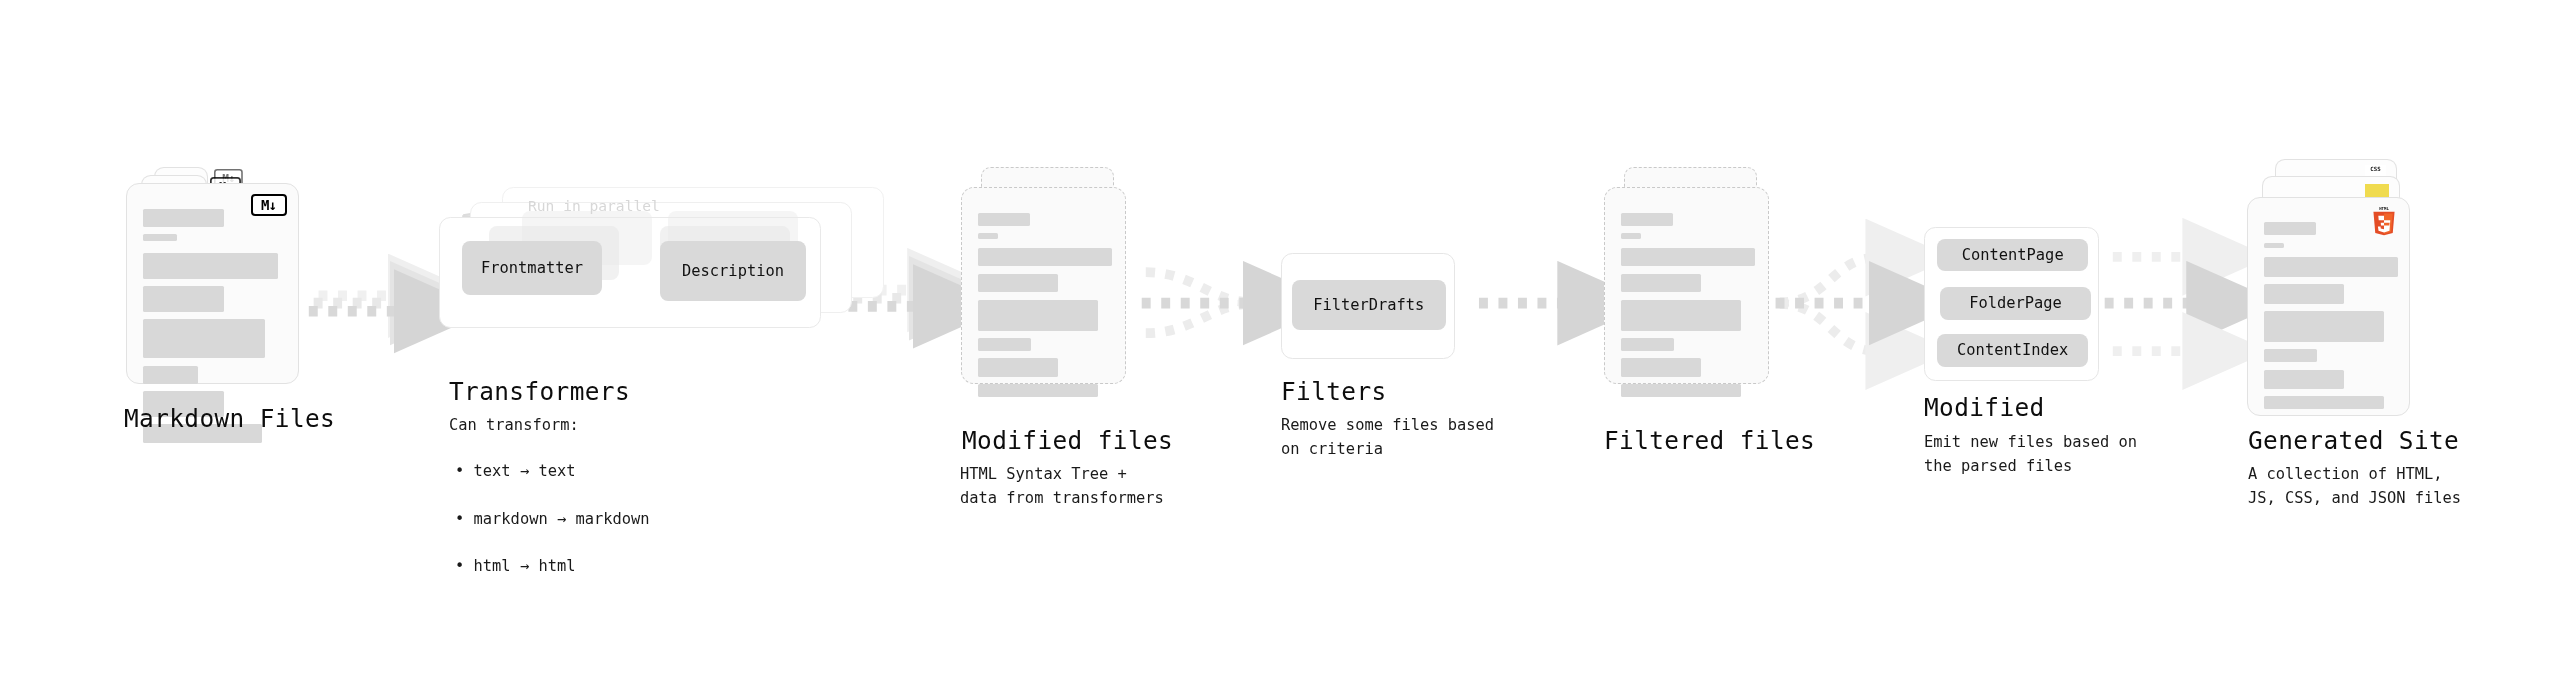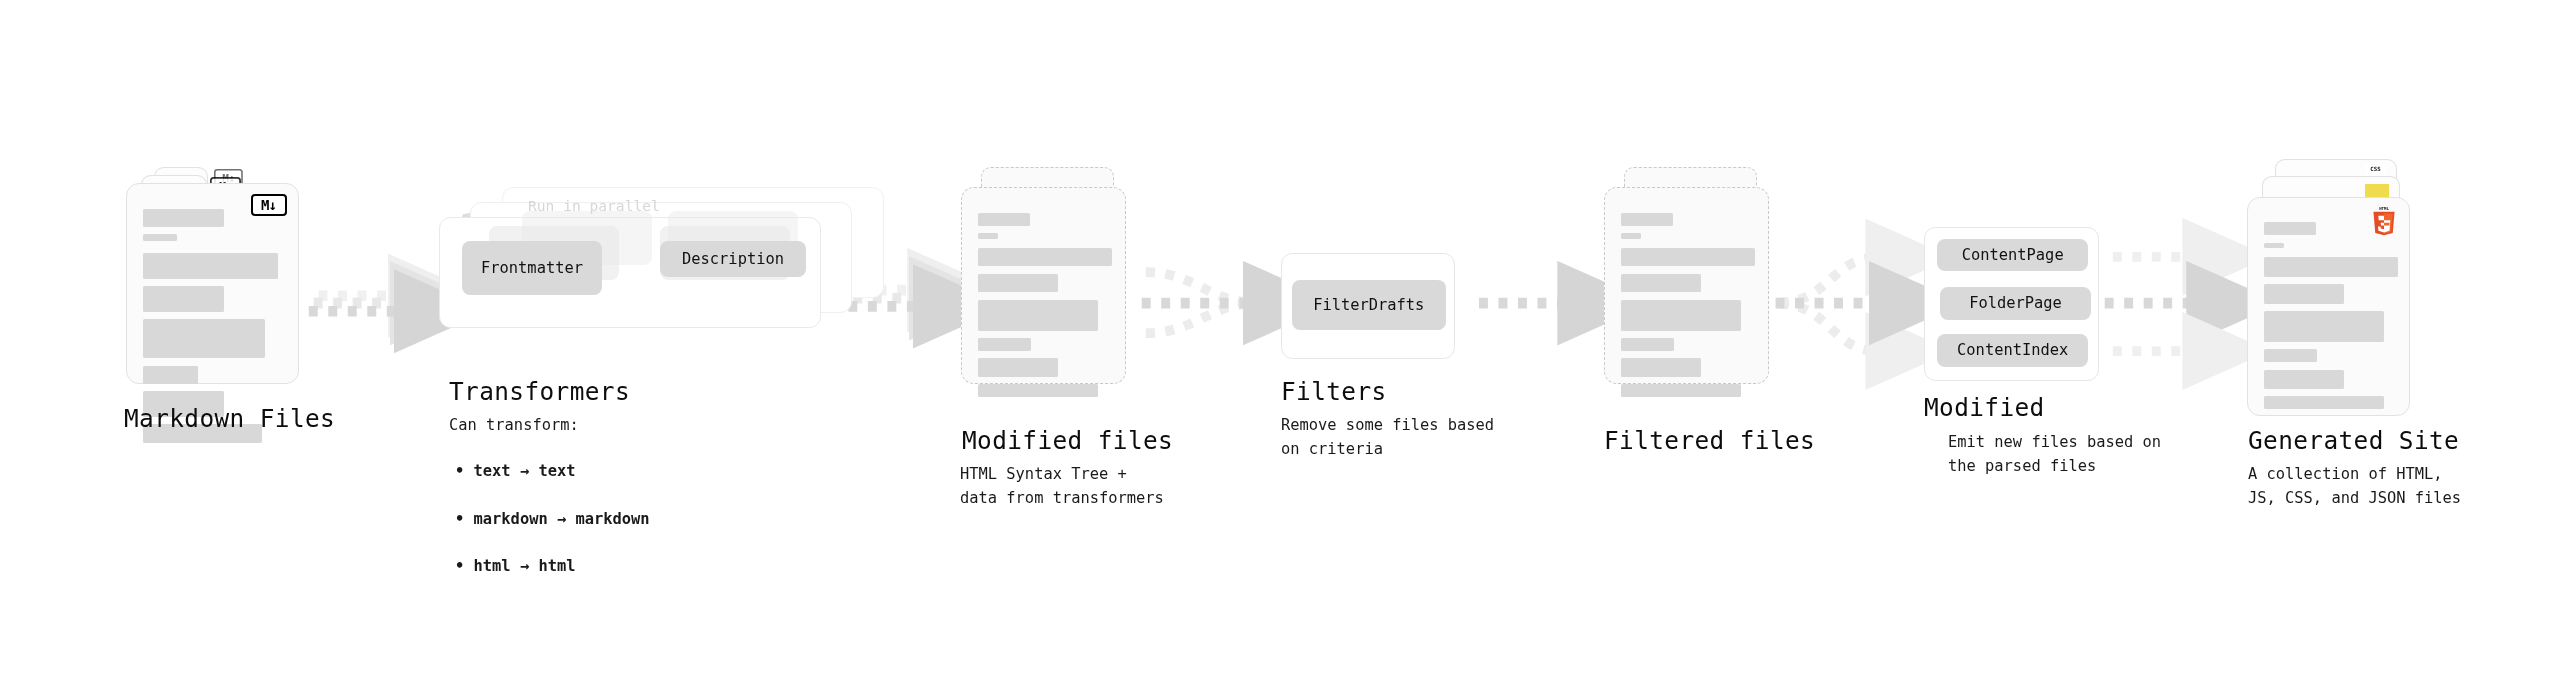--- a/index.html
+++ b/index.html
@@ -130,21 +130,21 @@
   .chip.ghost { background: #e8e8e8; }
 
   
   .callout-label {
     position: absolute;
     font-size: 14.6px;
     color: #d7d7d7;
     white-space: nowrap;
   }
   .tr-bullet-list { margin: 0; padding: 0; list-style: none; }
-  .tr-bullet-list li { white-space: nowrap; font-weight: bold; }
+  .tr-bullet-list li { white-space: nowrap; }
 </style>
 </head>
 <body>
 
 <div id="stage">
 
   <svg class="abs" width="2576" height="681" style="left:0;top:0;pointer-events:none;" viewBox="0 0 3170 838">
     <defs>
       <marker id="ah-strong" markerWidth="10" markerHeight="10" refX="1.2" refY="4" orient="auto" markerUnits="strokeWidth">
         <path d="M0,0 L9,4 L0,8 z" fill="#d5d5d5"></path>
@@ -233,21 +233,21 @@
     <div class="pbox" style="left:63px; top:-8.1px; width:382px; height:111px; border-color:#f1f1f1;"></div>
     <div class="pbox" style="left:31px; top:6.5px; width:382px; height:111px; border-color:#efefef;"></div>
     <div class="pbox" style="left:0px; top:22px; width:382px; height:111px; border-color:#e9e9e9;"></div>
 
     <div class="chip ghost" style="left:83px; top:16.3px; width:130px; height:54px; opacity:.45;"></div>
     <div class="chip ghost" style="left:229px; top:16.3px; width:130px; height:54px; opacity:.45;"></div>
     <div class="chip ghost" style="left:50px; top:31px; width:130px; height:54px; opacity:.6;"></div>
     <div class="chip ghost" style="left:221px; top:31px; width:130px; height:54px; opacity:.6;"></div>
 
     <div class="chip" style="left:23px; top:46px; width:140px; height:54px;">Frontmatter</div>
-    <div class="chip" style="left:221px; top:46px; width:146px; height:36px;">Description</div>
+    <div class="chip" style="left:221px; top:46px; width:146px; height:60px;">Description</div>
   </div>
 
   <div class="abs callout-label" style="left:528px; top:197px;">Run in parallel</div>
 
   <div class="abs stage-title" style="left:449px; top:377px;">Transformers</div>
   <div class="abs stage-desc" style="left:449px; top:414px;">Can transform:</div>
   <ul class="abs tr-bullet-list stage-desc" style="left:455px; top:436px;">
     <li>
       <span>•&nbsp;</span><span>text → text</span>
     </li>
@@ -301,21 +301,21 @@
     </div>
   </div>
   <div class="abs stage-title" style="left:1604px; top:426px;">Filtered files</div>
 
   <div class="pbox" style="left:1924px; top:227px; width:175px; height:154px;padding-left:44px;">
     <div class="chip" style="left:12.2px; top:10.6px; width:151px; height:32.5px;">ContentPage</div>
     <div class="chip" style="left:15px; top:59px; width:151px; height:32.5px;">FolderPage</div>
     <div class="chip" style="left:12.2px; top:106px; width:151px; height:32.5px;">ContentIndex</div>
   </div>
   <div class="abs stage-title" style="left:1924px; top:393px;">Modified</div>
-  <div class="abs stage-desc" style="left:1924px; top:431px;margin-left:24px;">Emit new files based on
+  <div class="abs stage-desc" style="left:1924px; top:431px;">Emit new files based on
 the parsed files</div>
 
   <div class="doc-stack" style="left:2247px; top:159px;">
     <div class="doc plain-top" style="left:28.4px; top:0px; width:122px; height:24.4px; border-radius:9.8px 9.8px 0 0; border-bottom:none;"></div>
     <div class="badge-css" style="left:118px; top:5.7px;">CSS</div>
     <div class="doc plain-top" style="left:14.6px; top:17px; width:138px; height:24.4px; border-radius:9.8px 9.8px 0 0; border-bottom:none;"></div>
     <div class="badge-js" style="left:118px; top:25px;"></div>
 
     <div class="doc" style="left:0px; top:38px; width:163px; height:219px;">
       <svg class="badge-html5" viewBox="0 0 64 76" style="right:12.2px; top:8.1px;">

